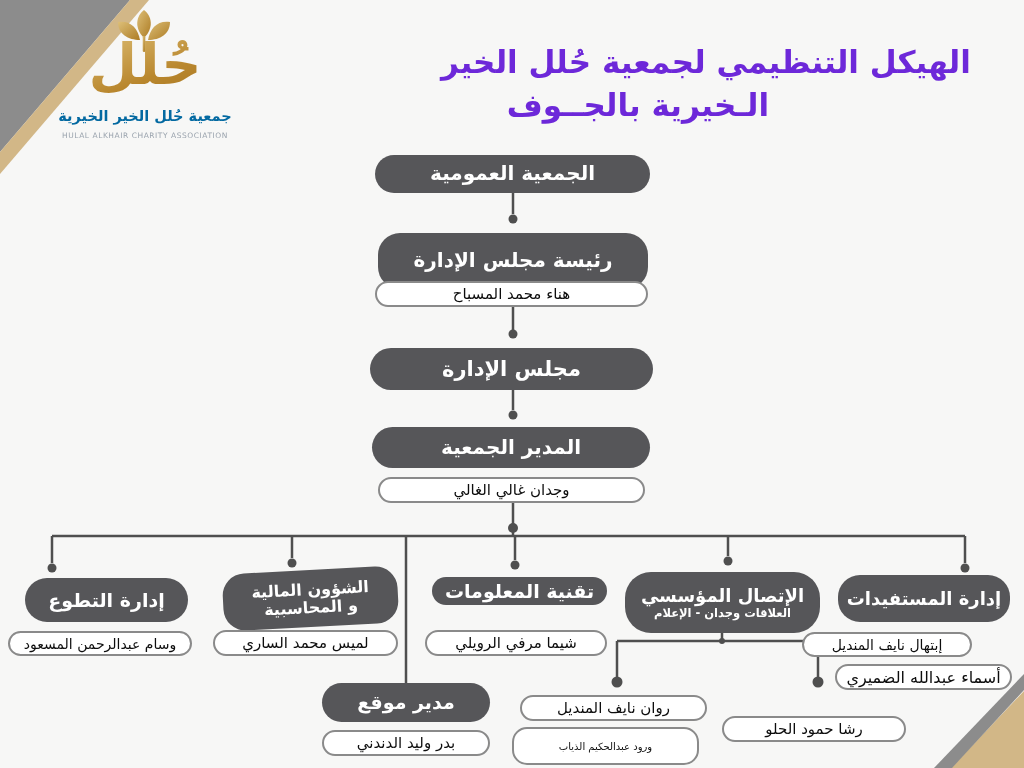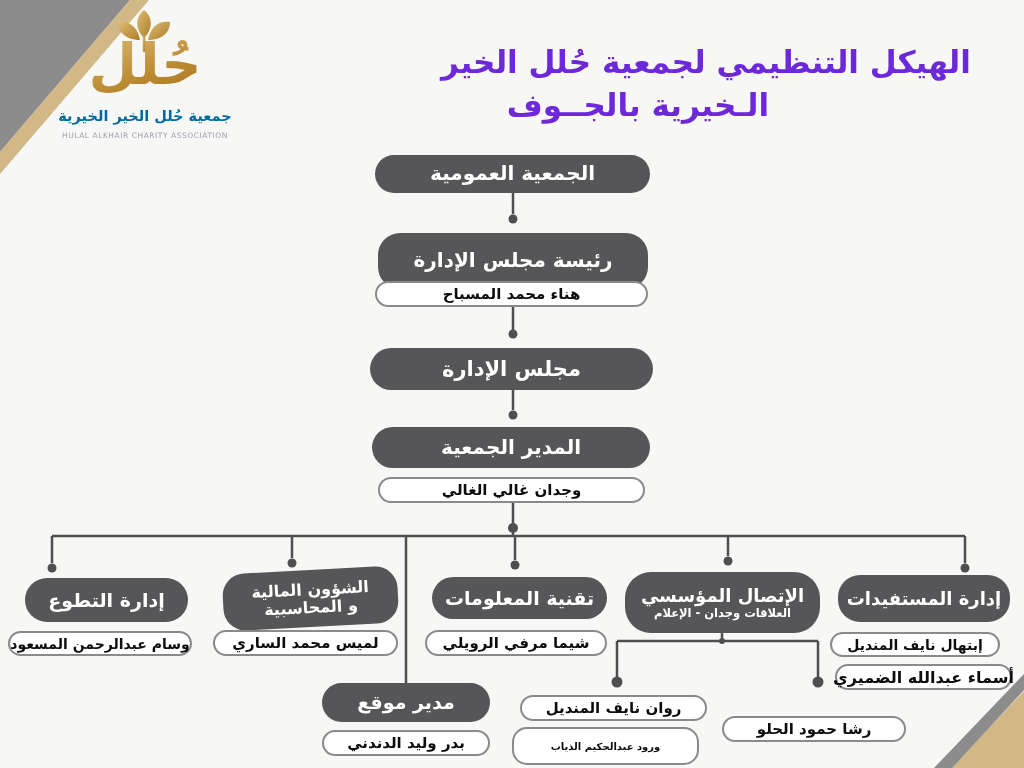--- a/index.html
+++ b/index.html
@@ -11,21 +11,21 @@
   svg.layer{position:absolute;left:0;top:0;width:1024px;height:768px;pointer-events:none;}
 
   .dark-box{
     position:absolute;background:#565659;color:#ffffff;
     display:flex;flex-direction:column;align-items:center;justify-content:center;
     font-weight:bold;border-radius:22px;line-height:1.08;text-align:center;
     box-sizing:border-box;
   }
   .pill{
     position:absolute;background:#ffffff;border:2px solid #8a8a8a;color:#0d0d0d;
-    display:flex;align-items:center;justify-content:center;font-weight:bold;
+    display:flex;align-items:center;justify-content:center;font-weight:normal;
     border-radius:15px;white-space:nowrap;box-sizing:border-box;text-align:left;
   }
   .title-line{position:absolute;color:#6d28d9;font-weight:bold;text-align:center;white-space:nowrap;}
   .logo-mark{
     position:absolute;left:35px;top:34px;width:220px;text-align:center;
     font-size:56px;font-weight:bold;color:#c49a3f;
     background:linear-gradient(160deg,#dcbc72 15%,#b9872e 60%,#a4731f 95%);
     -webkit-background-clip:text;background-clip:text;-webkit-text-fill-color:transparent;
     direction:rtl;line-height:1.1;
   }
@@ -117,31 +117,31 @@
 
   <div class="dark-box" style="left:25px;top:578px;width:163px;height:44px;font-size:19px">إدارة التطوع</div>
   <div class="pill" style="left:8px;top:631px;width:184px;height:25px;font-size:14px">وسام عبدالرحمن المسعود</div>
 
   <div class="dark-box" style="left:223px;top:570px;width:175px;height:57px;font-size:16px;transform:rotate(-3deg)">
     <span>الشؤون المالية</span>
     <span>و المحاسبية</span>
   </div>
   <div class="pill" style="left:213px;top:630px;width:185px;height:26px;font-size:15px">لميس محمد الساري</div>
 
-  <div class="dark-box" style="left:432px;top:577px;width:175px;height:42px;font-size:19px">تقنية المعلومات</div>
+  <div class="dark-box" style="left:432px;top:577px;width:175px;height:28px;font-size:19px">تقنية المعلومات</div>
   <div class="pill" style="left:425px;top:630px;width:182px;height:26px;font-size:15px">شيما مرفي الرويلي</div>
 
   <div class="dark-box" style="left:625px;top:572px;width:195px;height:61px;font-size:18px;border-radius:26px">
     <span>الإتصال المؤسسي</span>
     <span class="sub" style="font-size:11.5px;margin-top:2px">العلاقات وجدان - الإعلام</span>
   </div>
   <div class="pill" style="left:520px;top:695px;width:187px;height:26px;font-size:15px">روان نايف المنديل</div>
   <div class="pill" style="left:512px;top:727px;width:187px;height:38px;font-size:10px">ورود عبدالحكيم الذياب</div>
   <div class="pill" style="left:722px;top:716px;width:184px;height:26px;font-size:15px">رشا حمود الحلو</div>
 
   <div class="dark-box" style="left:838px;top:575px;width:172px;height:47px;font-size:18px">إدارة المستفيدات</div>
-  <div class="pill" style="left:830px;top:632px;width:170px;height:25px;font-size:14px">إبتهال نايف المنديل</div>
+  <div class="pill" style="left:802px;top:632px;width:170px;height:25px;font-size:14px">إبتهال نايف المنديل</div>
   <div class="pill" style="left:835px;top:664px;width:177px;height:26px;font-size:16px">أسماء عبدالله الضميري</div>
 
   <div class="dark-box" style="left:322px;top:683px;width:168px;height:39px;font-size:19px">مدير موقع</div>
   <div class="pill" style="left:322px;top:730px;width:168px;height:26px;font-size:15px">بدر وليد الدندني</div>
 
 </div>
 
 </body></html>

